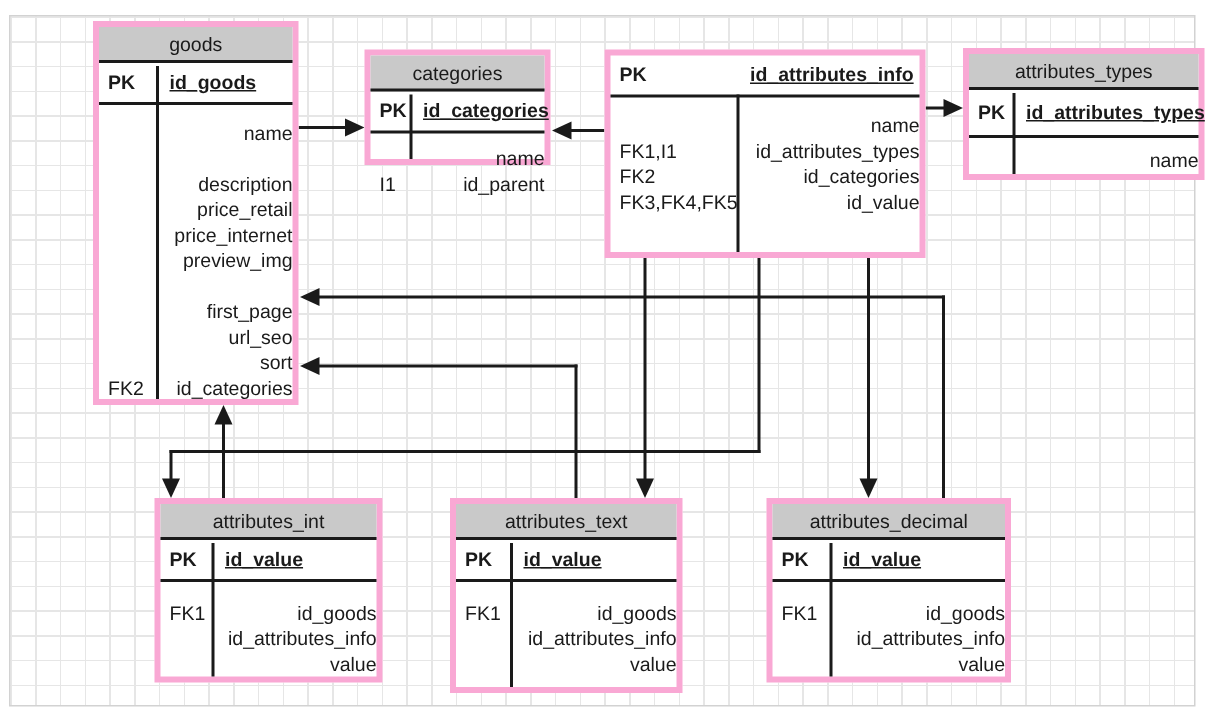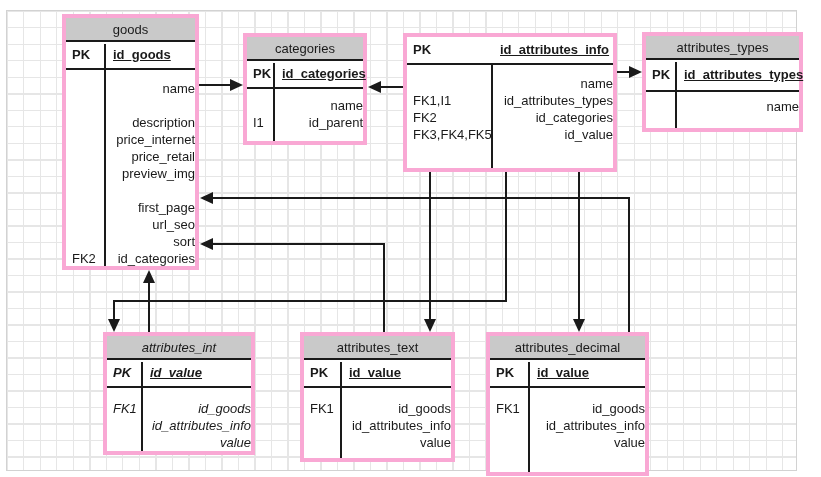--- a/index.html
+++ b/index.html
@@ -155,25 +155,25 @@
       </div>
         <div class="trow">
         <span class="kcell"></span>
       </div>
         <div class="trow">
         <span class="kcell"></span>
         <span class="fcell">description</span>
       </div>
         <div class="trow">
         <span class="kcell"></span>
+        <span class="fcell">price_retail</span>
+      </div>
+        <div class="trow">
+        <span class="kcell"></span>
         <span class="fcell">price_internet</span>
-      </div>
-        <div class="trow">
-        <span class="kcell"></span>
-        <span class="fcell">price_retail</span>
       </div>
         <div class="trow">
         <span class="kcell"></span>
         <span class="fcell">preview_img</span>
       </div>
         <div class="trow">
         <span class="kcell"></span>
       </div>
         <div class="trow">
         <span class="kcell"></span>
@@ -188,21 +188,21 @@
         <span class="fcell">sort</span>
       </div>
         <div class="trow">
         <span class="kcell">FK2</span>
         <span class="fcell">id_categories</span>
       </div>
       </div>
     <div class="vdiv"></div>
   </div>
 
-  <div class="etable" style="left:243px; top:33px; width:124px; height:112px; --kw:26px; --pt:8px;">
+  <div class="etable" style="left:243px; top:33px; width:124px; height:77px; --kw:26px; --pt:8px;">
     <div class="thead">categories</div>
     <div class="tkeys">
       <span class="kcell">PK</span>
       <span class="kfield">id_categories</span>
     </div>
     <div class="tbody">
 
     <div class="trow">
         <span class="kcell"></span>
         <span class="fcell">name</span>
@@ -235,37 +235,37 @@
         <span class="fcell">id_categories</span>
       </div>
         <div class="trow">
         <span class="kcell">FK3,FK4,FK5</span>
         <span class="fcell">id_value</span>
       </div>
       </div>
     <div class="vdiv"></div>
   </div>
 
-  <div class="etable" style="left:642px; top:32px; width:161px; height:100px; --kw:29px; --pt:6px; --pkh:30px;">
+  <div class="etable" style="left:642px; top:32px; width:161px; height:88px; --kw:29px; --pt:6px; --pkh:30px;">
     <div class="thead">attributes_types</div>
     <div class="tkeys">
       <span class="kcell">PK</span>
       <span class="kfield">id_attributes_types</span>
     </div>
     <div class="tbody">
 
     <div class="trow">
         <span class="kcell"></span>
         <span class="fcell">name</span>
       </div>
       </div>
     <div class="vdiv"></div>
   </div>
 
-  <div class="etable" style="left:103px; top:332px; width:152px; height:123px;font-style:italic; --kw:34px; --pt:12px;">
+  <div class="etable" style="left:103px; top:332px; width:152px; height:123px; --kw:34px; --pt:12px;">
     <div class="thead">attributes_int</div>
     <div class="tkeys">
       <span class="kcell">PK</span>
       <span class="kfield">id_value</span>
     </div>
     <div class="tbody">
 
     <div class="trow">
         <span class="kcell">FK1</span>
         <span class="fcell">id_goods</span>
@@ -299,21 +299,21 @@
         <span class="fcell">id_attributes_info</span>
       </div>
         <div class="trow">
         <span class="kcell"></span>
         <span class="fcell">value</span>
       </div>
       </div>
     <div class="vdiv"></div>
   </div>
 
-  <div class="etable" style="left:486px; top:332px; width:163px; height:144px; --kw:38px; --pt:12px;">
+  <div class="etable" style="left:511px; top:332px; width:163px; height:123px; --kw:38px; --pt:12px;">
     <div class="thead">attributes_decimal</div>
     <div class="tkeys">
       <span class="kcell">PK</span>
       <span class="kfield">id_value</span>
     </div>
     <div class="tbody">
 
     <div class="trow">
         <span class="kcell">FK1</span>
         <span class="fcell">id_goods</span>

